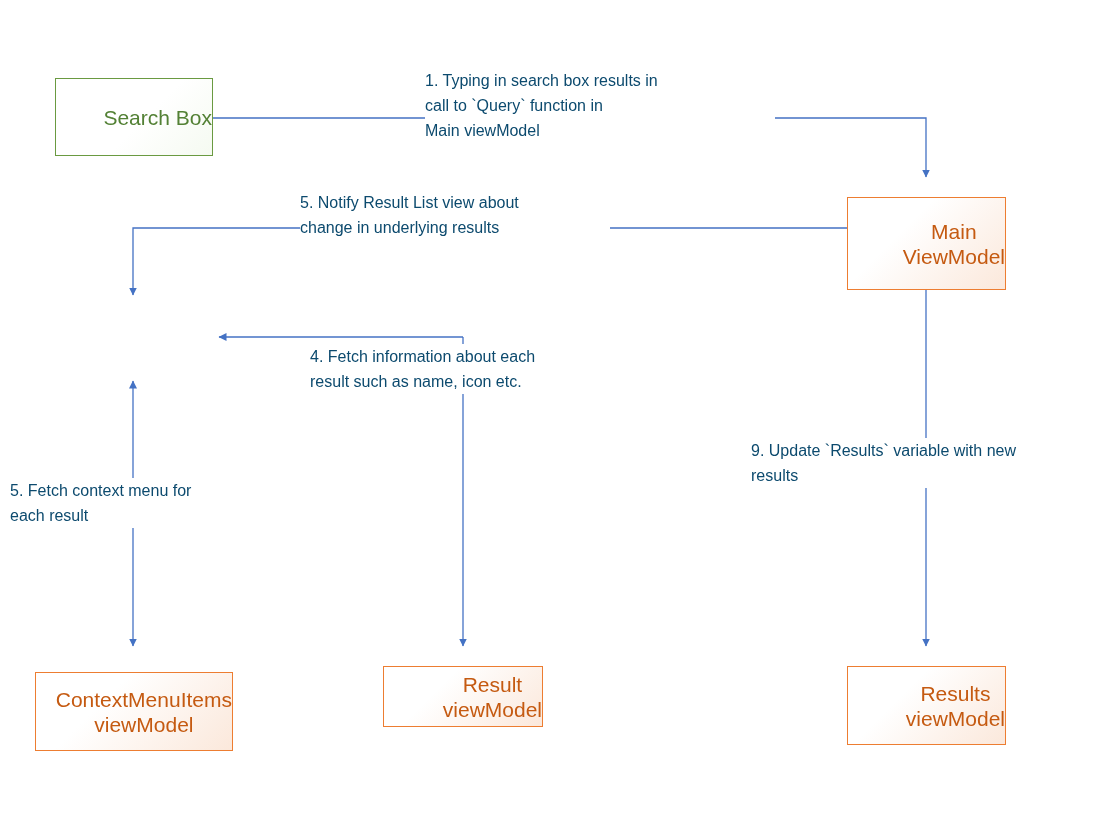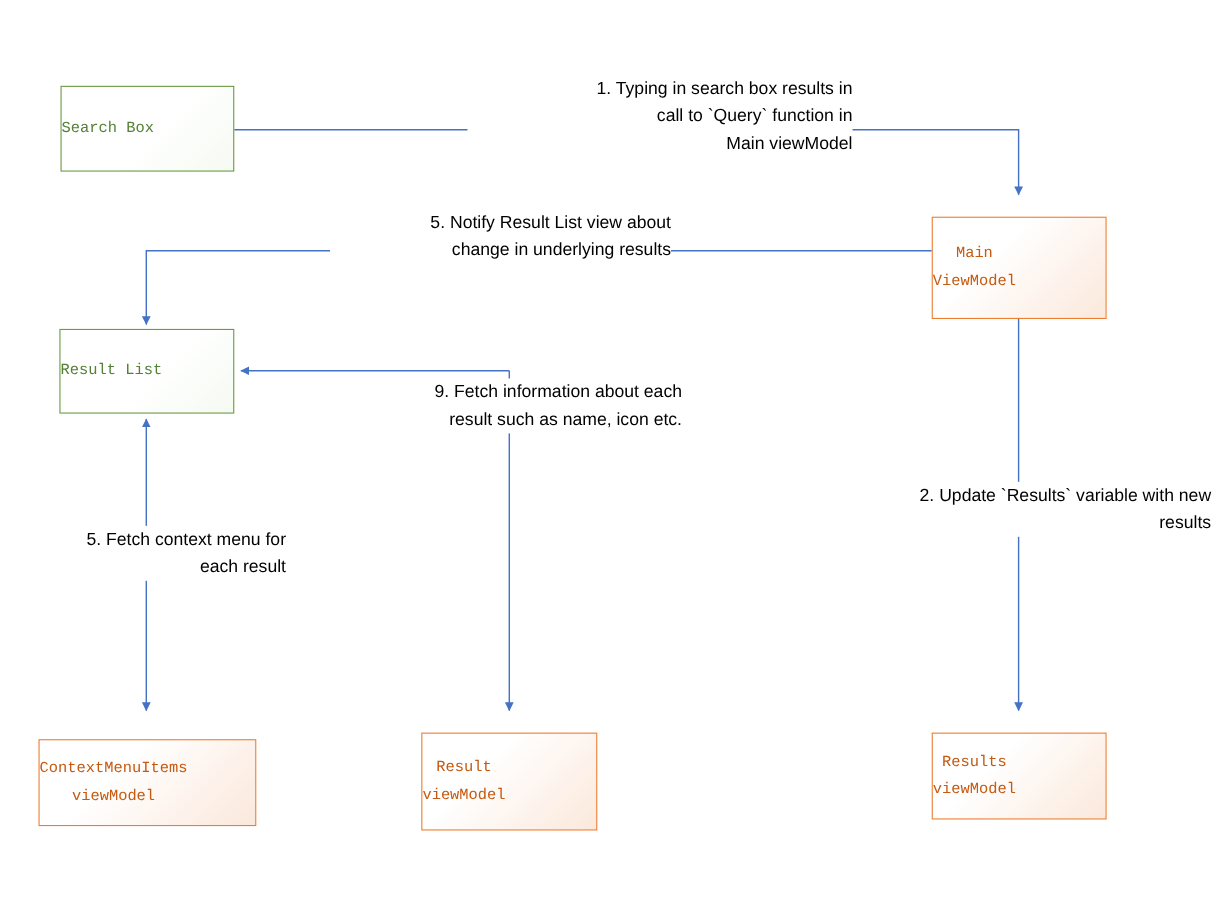--- a/index.html
+++ b/index.html
@@ -20,54 +20,53 @@
     left: 0;
     top: 0;
     width: 1110px;
     height: 820px;
   }
   .node {
     position: absolute;
     box-sizing: border-box;
     display: flex;
     align-items: center;
-    justify-content: flex-start;
+    justify-content: flex-end;
     text-align: center;
-    font-size: 14px;
+    font-size: 21px;
     line-height: 25px;
     white-space: pre-line;
     background: #ffffff;
-    font-family: Liberation Mono, monospace;
   }
   .node.green {
     border: 1px solid #6a9a41;
     color: #538135;
     background: linear-gradient(135deg, #ffffff 55%, #f5faf1 100%);
   }
   .node.orange {
     border: 1px solid #ed7d31;
     color: #c55a11;
     background: linear-gradient(135deg, #ffffff 35%, #fbe8db 100%);
     margin-top: 16px;
   }
   .annotation {
     position: absolute;
-    text-align: right;
+    text-align: left;
     font-size: 16px;
     line-height: 25px;
-    color: #000000;
+    color: #0c4a6e;
     white-space: pre-line;
     background: #ffffff;
   }
   
   #node-search-box        { left: 55px;  top: 78px;  width: 158px; height: 78px; }
   #node-main-viewmodel    { left: 847px; top: 181px; width: 159px; height: 93px; }
   #node-result-list       { left: 54px;  top: 299px; width: 159px; height: 77px; }
   #node-contextmenuitems  { left: 35px;  top: 656px; width: 198px; height: 79px; }
-  #node-result-viewmodel  { left: 383px; top: 650px; width: 160px; height: 89px; }
+  #node-result-viewmodel  { left: 383px; top: 650px; width: 160px; height: 61px; }
   #node-results-viewmodel { left: 847px; top: 650px; width: 159px; height: 79px; }
   
   #ann-step1 { left: 425px; top: 68px;  width: 350px; }
   #ann-step3 { left: 300px; top: 190px; width: 310px; }
   #ann-step4 { left: 310px; top: 344px; width: 310px; }
   #ann-step5 { left: 10px;  top: 478px; width: 250px; }
   #ann-step2 { left: 751px; top: 438px; width: 350px; }
 </style>
 </head>
 <body>
@@ -94,41 +93,38 @@
     <path d="M 926 274 V 646" fill="none" stroke="#4472c4" stroke-width="1.3" marker-end="url(#arrowhead)"></path>
   </svg>
 
   <div class="annotation" id="ann-step1">1. Typing in search box results in
 call to `Query` function in
 Main viewModel</div>
 
   <div class="annotation" id="ann-step3">5. Notify Result List view about
 change in underlying results</div>
 
-  <div class="annotation" id="ann-step4">9. Fetch information about each
+  <div class="annotation" id="ann-step4">4. Fetch information about each
 result such as name, icon etc.</div>
 
   <div class="annotation" id="ann-step5">5. Fetch context menu for
 each result</div>
 
-  <div class="annotation" id="ann-step2">2. Update `Results` variable with new
+  <div class="annotation" id="ann-step2">9. Update `Results` variable with new
 results</div>
 
   <div class="node green" id="node-search-box">
     <span>Search Box</span>
   </div>
 
   <div class="node orange" id="node-main-viewmodel">
     <span>Main
 ViewModel</span>
   </div>
 
-  <div class="node green" id="node-result-list">
-    <span>Result List</span>
-  </div>
 
   <div class="node orange" id="node-contextmenuitems">
     <span>ContextMenuItems
 viewModel</span>
   </div>
 
   <div class="node orange" id="node-result-viewmodel">
     <span>Result
 viewModel</span>
   </div>

